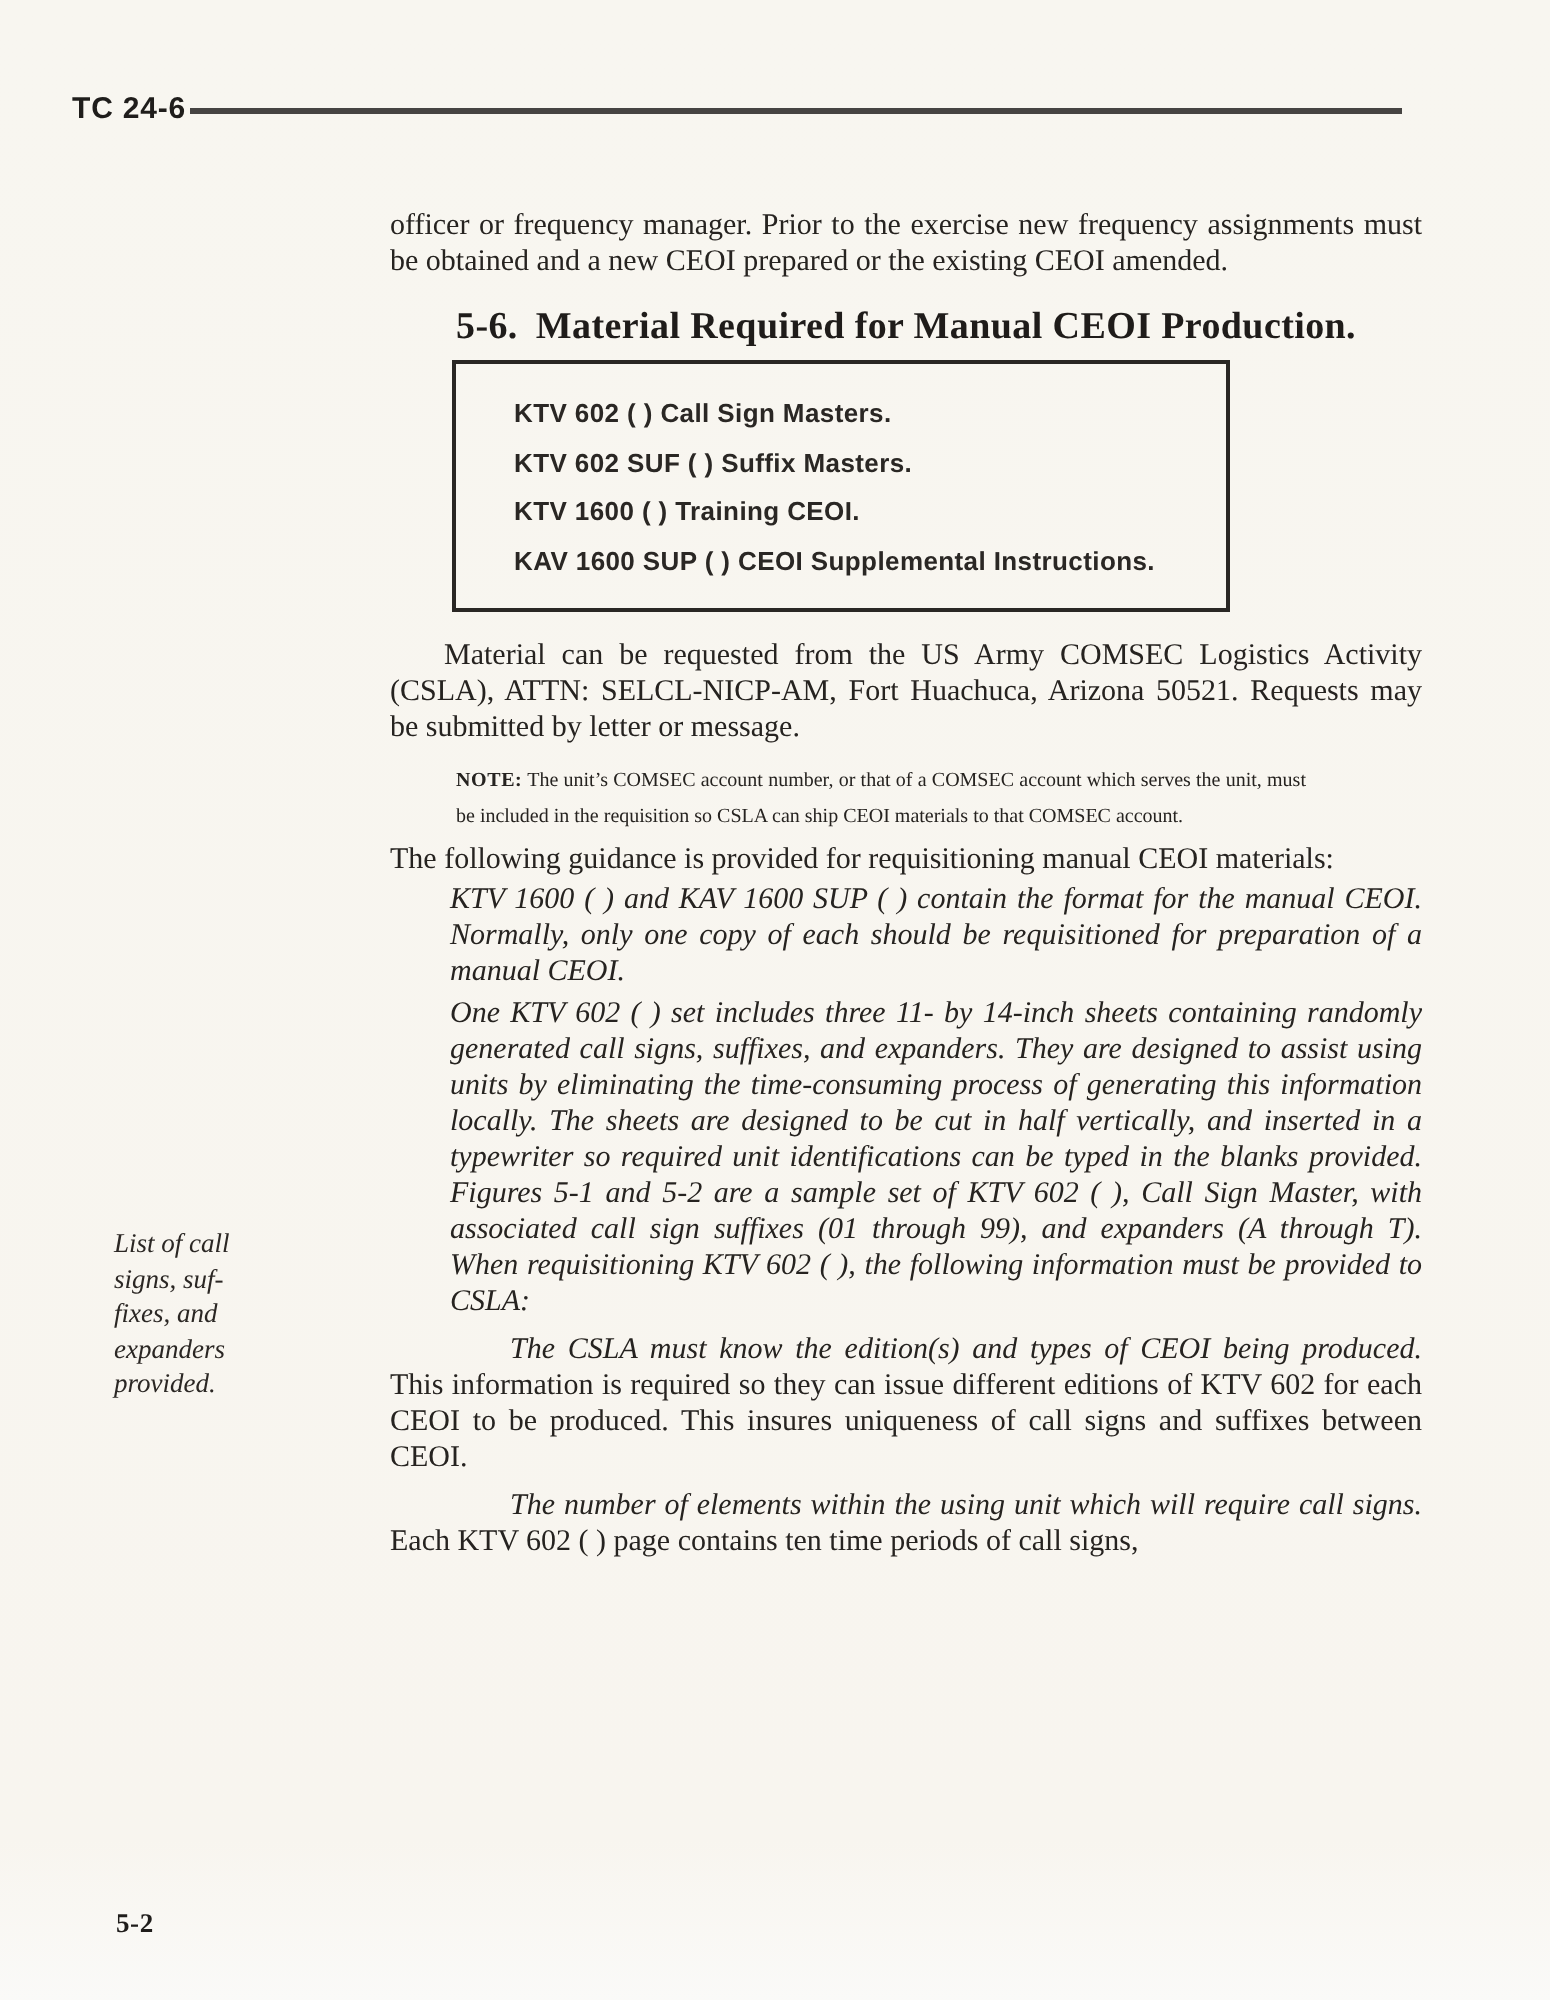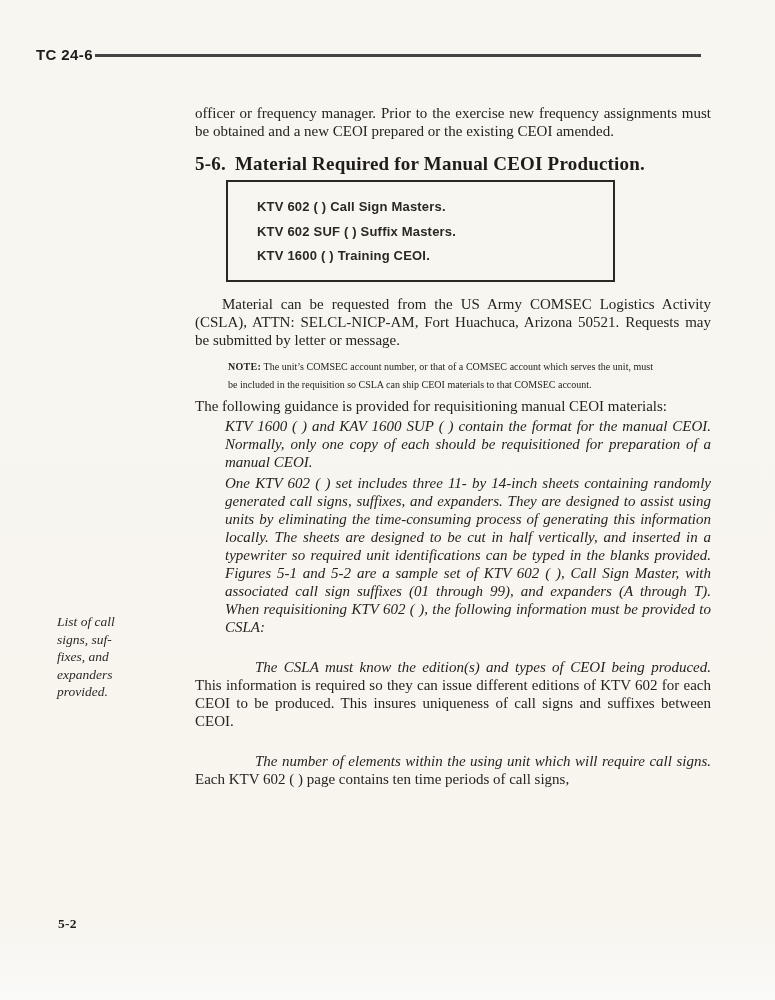--- a/index.html
+++ b/index.html
@@ -72,20 +72,21 @@
   }
   .para.indent { text-indent: 27px; }
   .heading {
     margin: 12px 0 0 0;
     font-size: 19px;
     font-weight: bold;
     line-height: 24px;
     letter-spacing: 0.2px;
     color: #1f1c1a;
     white-space: nowrap;
+    text-align: center;
   }
   .heading .h-num { margin-right: 9px; }
   .lead-para   { margin-top: 6px; }
   .materials-box {
     box-sizing: border-box;
     margin: 4px 0 0 31px;
     width: 389px;
     border: 2px solid #2a2724;
     padding: 13px 8px 11px 29px;
     background: transparent;
@@ -110,30 +111,30 @@
   .note-label { letter-spacing: 0.3px; }
   .guidance-intro { margin-top: 3px; }
   .para.sub {
     margin-top: 2px;
     margin-left: 30px;
     width: 486px;
     font-style: italic;
   }
   .para.sub + .para.sub { margin-top: 3px; }
   .para.req {
-    margin-top: 22px;
+    margin-top: 6px;
     text-indent: 60px;
   }
   .para.req i { font-family: "Liberation Serif", serif; }
 
   
   .page-num {
     position: absolute;
     left: 58px;
-    top: 916px;
+    top: 954px;
     font-weight: bold;
     font-size: 13.5px;
     letter-spacing: 0.3px;
     color: #1f1d1b;
   }
 </style>
 </head>
 <body>
 
 <div class="page">
@@ -157,20 +158,21 @@
 
     <h2 class="heading">
       <span class="h-num">5-6.</span><span>Material Required for Manual CEOI Production.</span>
     </h2>
 
 
     <div class="materials-box">
       <div class="box-item">KTV 602 ( ) Call Sign Masters.</div>
       <div class="box-item">KTV 602 SUF ( ) Suffix Masters.</div>
       <div class="box-item">KTV 1600 ( ) Training CEOI.</div>
+      <div class="box-item">KAV 1600 SUP ( ) CEOI Supplemental Instructions.</div>
     </div>
 
     <p class="para indent request-para">Material can be requested from the US Army COMSEC Logistics Activity (CSLA), ATTN: SELCL-NICP-AM, Fort Huachuca, Arizona 50521. Requests may be submitted by letter or message.</p>
 
     <p class="note">
       <strong class="note-label">NOTE:</strong>
       <span>The unit’s COMSEC account number, or that of a COMSEC account which serves the unit, must be included in the requisition so CSLA can ship CEOI materials to that COMSEC account.</span>
     </p>
 
     <p class="para guidance-intro">The following guidance is provided for requisitioning manual CEOI materials:</p>

